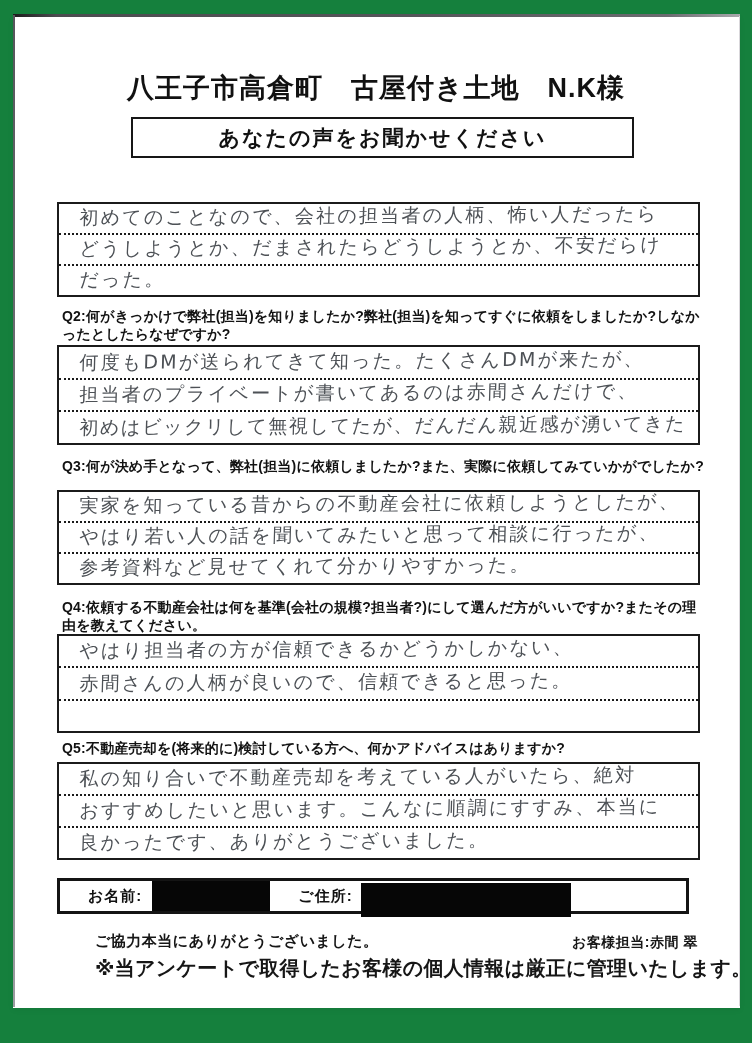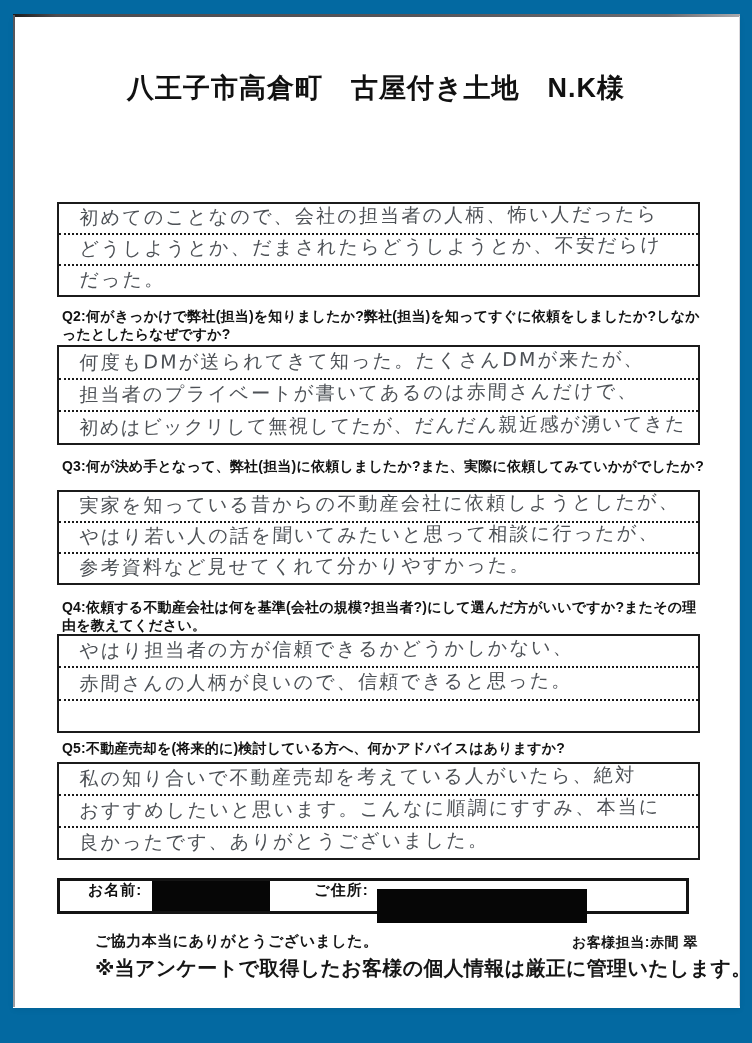--- a/index.html
+++ b/index.html
@@ -4,21 +4,21 @@
 <style>
   html,body{margin:0;padding:0;}
   body{
     background:#eceaee;
     font-family:"Liberation Sans","DejaVu Sans",sans-serif;
     -webkit-font-smoothing:antialiased;
   }
   .screen{
     position:relative;
     width:752px;height:1043px;
-    background:#0369a1;
+    background:#15803d;
     overflow:hidden;
     color:#141414;
   }
   .sheet{
     position:absolute;left:13px;top:16px;
     width:727px;height:992px;
     background:#ffffff;
     box-shadow:0 2px 6px rgba(0,0,0,0.06);
   }
   .scan-edge-top{
@@ -61,25 +61,25 @@
     position:absolute;left:20px;bottom:2px;
     font-size:19px;color:#4d5156;letter-spacing:2.2px;
     white-space:nowrap;
     transform:rotate(-0.4deg) skewX(-2deg);
     transform-origin:left bottom;
     font-family:"DejaVu Sans","Liberation Sans",sans-serif;
   }
   .contact-bar{
     position:absolute;left:57px;top:878px;width:632px;height:36px;
     border:3px solid #141414;background:#fff;
-    display:flex;box-sizing:border-box;
+    display:flex;align-items:center;box-sizing:border-box;
   }
   .field-label{font-size:15px;font-weight:bold;color:#111;letter-spacing:1px;}
   .name-label{margin-left:28px;}
-  .addr-label{margin-left:44px;}
+  .addr-label{margin-left:28px;}
   .redact{background:#060606;}
   .redact-name{width:118px;height:30px;margin-left:10px;}
   .redact-addr{width:210px;height:34px;margin-left:8px;margin-top:8px;}
   .footer-thanks{
     position:absolute;left:95px;top:932px;
     font-size:15px;font-weight:bold;color:#161616;letter-spacing:0.5px;
   }
   .footer-staff{
     position:absolute;left:556px;top:934px;
     font-size:14px;font-weight:bold;color:#161616;letter-spacing:0.5px;margin-left:16px;
@@ -93,20 +93,23 @@
 <body>
 
 <div class="screen">
   <div class="sheet"></div>
   <div class="scan-edge-top"></div>
   <div class="scan-edge-left"></div>
   <div class="scan-edge-right"></div>
 
   <h1 class="title">八王子市高倉町　古屋付き土地　N.K様</h1>
 
+  <div class="banner">
+    <span>あなたの声をお聞かせください</span>
+  </div>
 
   <div class="a-box" style="top:202px;height:95px">
     <div class="row">
       <span class="hw">初めてのことなので、会社の担当者の人柄、怖い人だったら</span>
     </div>
     <div class="row">
       <span class="hw">どうしようとか、だまされたらどうしようとか、不安だらけ</span>
     </div>
     <div class="row">
       <span class="hw">だった。</span>

